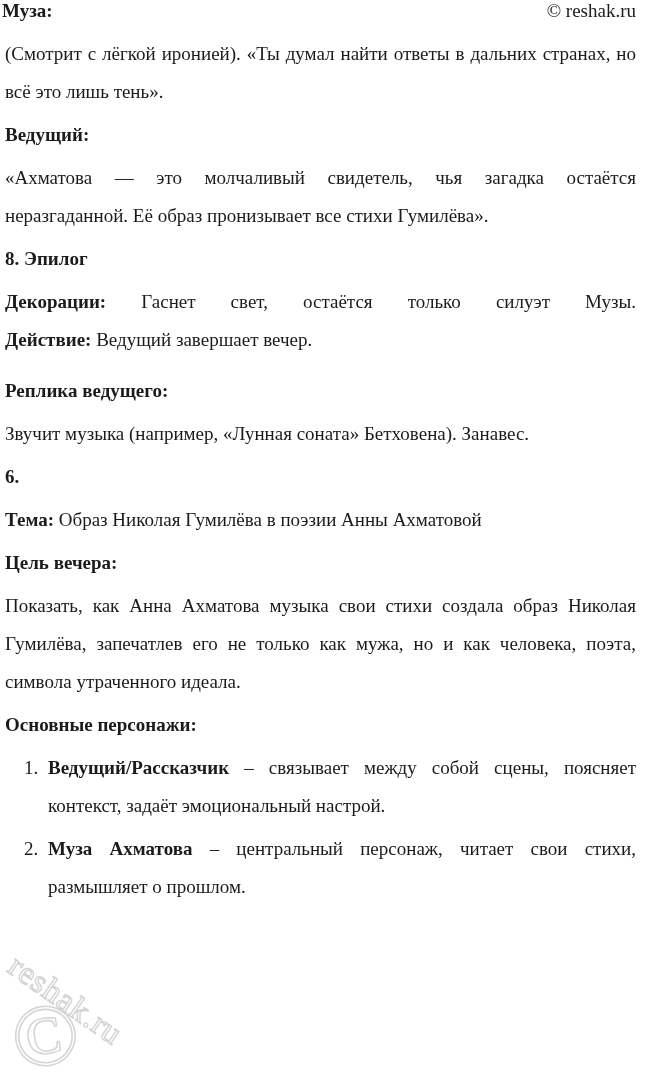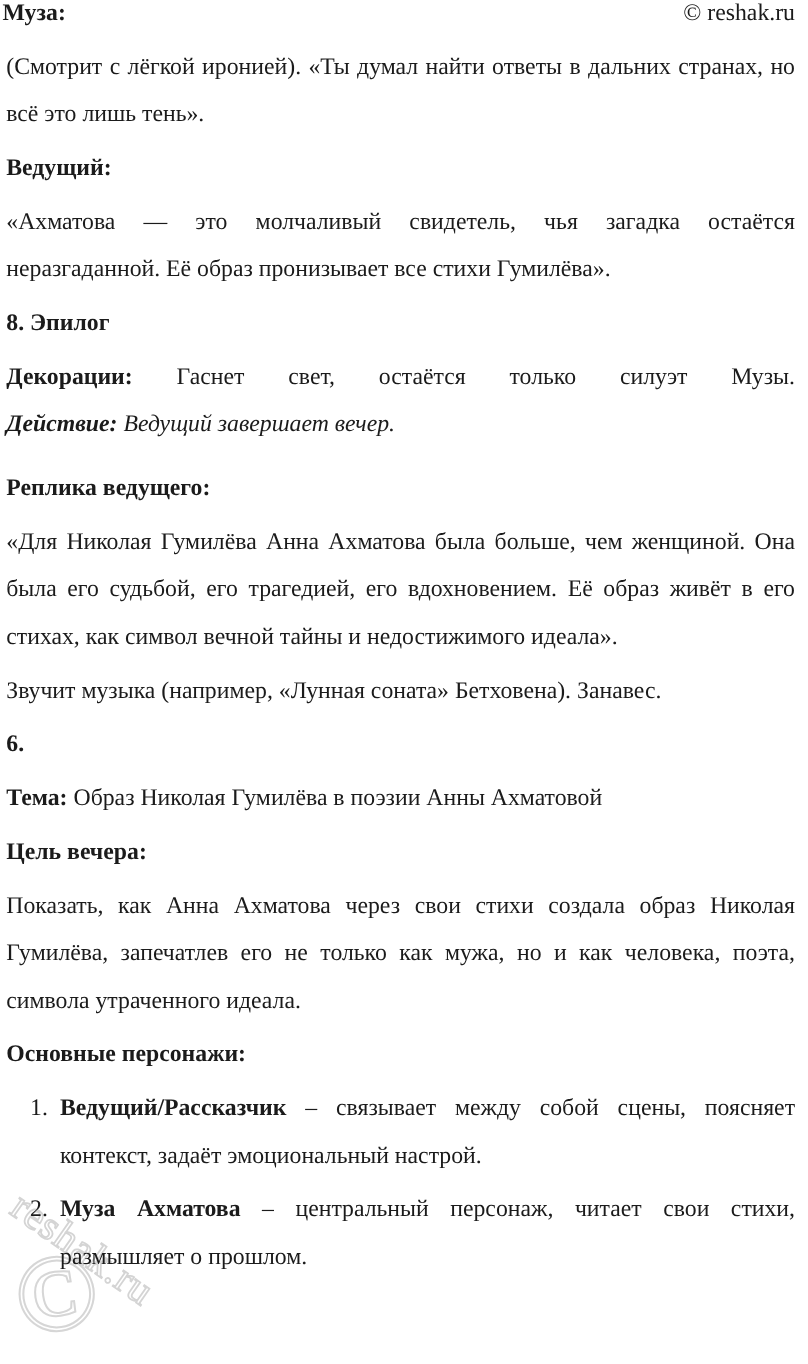--- a/index.html
+++ b/index.html
@@ -16,21 +16,21 @@
   .content {
     position:relative; z-index:1;
     margin-top:-8px;
     font-size:19px; line-height:38px;
   }
   p { margin:0 0 5px 3px; }
   .b { font-weight:700; }
   .justify { text-align:justify; }
   .stretch { text-align:justify; text-align-last:justify; }
   .pair { margin-bottom:0; }
-  .mb-lg { margin-bottom:13px;font-style:italic; }
+  .mb-lg { margin-bottom:13px; }
   .header-row { display:flex; justify-content:space-between; align-items:baseline; margin-bottom:5px; }
   .header-row p { margin:0; }
   ol.chars { list-style:none; margin:0; padding:0 0 0 46px; }
   ol.chars li { position:relative; text-align:justify; margin-bottom:5px; }
   ol.chars li .num { position:absolute; left:-24px; top:0; }
   
   .wm-text {
     position:absolute; z-index:0; left:12px; top:946px;
     transform:rotate(35deg); transform-origin:0 50%;
     font-size:33px; letter-spacing:1px; line-height:1;
@@ -67,33 +67,32 @@
     <p class="justify">«Ахматова — это молчаливый свидетель, чья загадка остаётся неразгаданной. Её образ пронизывает все стихи Гумилёва».</p>
 
     <p class="b">8. Эпилог</p>
 
     <p class="stretch pair"><span class="b">Декорации:</span> <span>Гаснет свет, остаётся только силуэт Музы.</span></p>
 
     <p class="mb-lg"><span class="b">Действие:</span> <span>Ведущий завершает вечер.</span></p>
 
     <p class="b">Реплика ведущего:</p>
 
-    <p class="justify">«Для Николая Гумилёва Анна Ахматова была больше, чем женщиной. Она была его судьбой, его трагедией, его вдохновением. Её образ живёт в его стихах, как символ вечной тайны и недостижимого идеала».</p>
 
     <p>Звучит музыка (например, «Лунная соната» Бетховена). Занавес.</p>
 
     <p class="b">6.</p>
 
 
 
     <p><span class="b">Тема:</span> <span>Образ Николая Гумилёва в поэзии Анны Ахматовой</span></p>
 
     <p class="b">Цель вечера:</p>
 
-    <p class="justify">Показать, как Анна Ахматова через свои стихи создала образ Николая Гумилёва, запечатлев его не только как мужа, но и как человека, поэта, символа утраченного идеала.</p>
+    <p class="justify">Показать, как Анна Ахматова музыка свои стихи создала образ Николая Гумилёва, запечатлев его не только как мужа, но и как человека, поэта, символа утраченного идеала.</p>
 
     <p class="b">Основные персонажи:</p>
 
     <ol class="chars">
       <li><span class="num">1.</span><span class="b">Ведущий/Рассказчик</span> <span>– связывает между собой сцены, поясняет контекст, задаёт эмоциональный настрой.</span></li>
       <li><span class="num">2.</span><span class="b">Муза Ахматова</span> <span>– центральный персонаж, читает свои стихи, размышляет о прошлом.</span></li>
     </ol>
 
   </div>
 </div>

